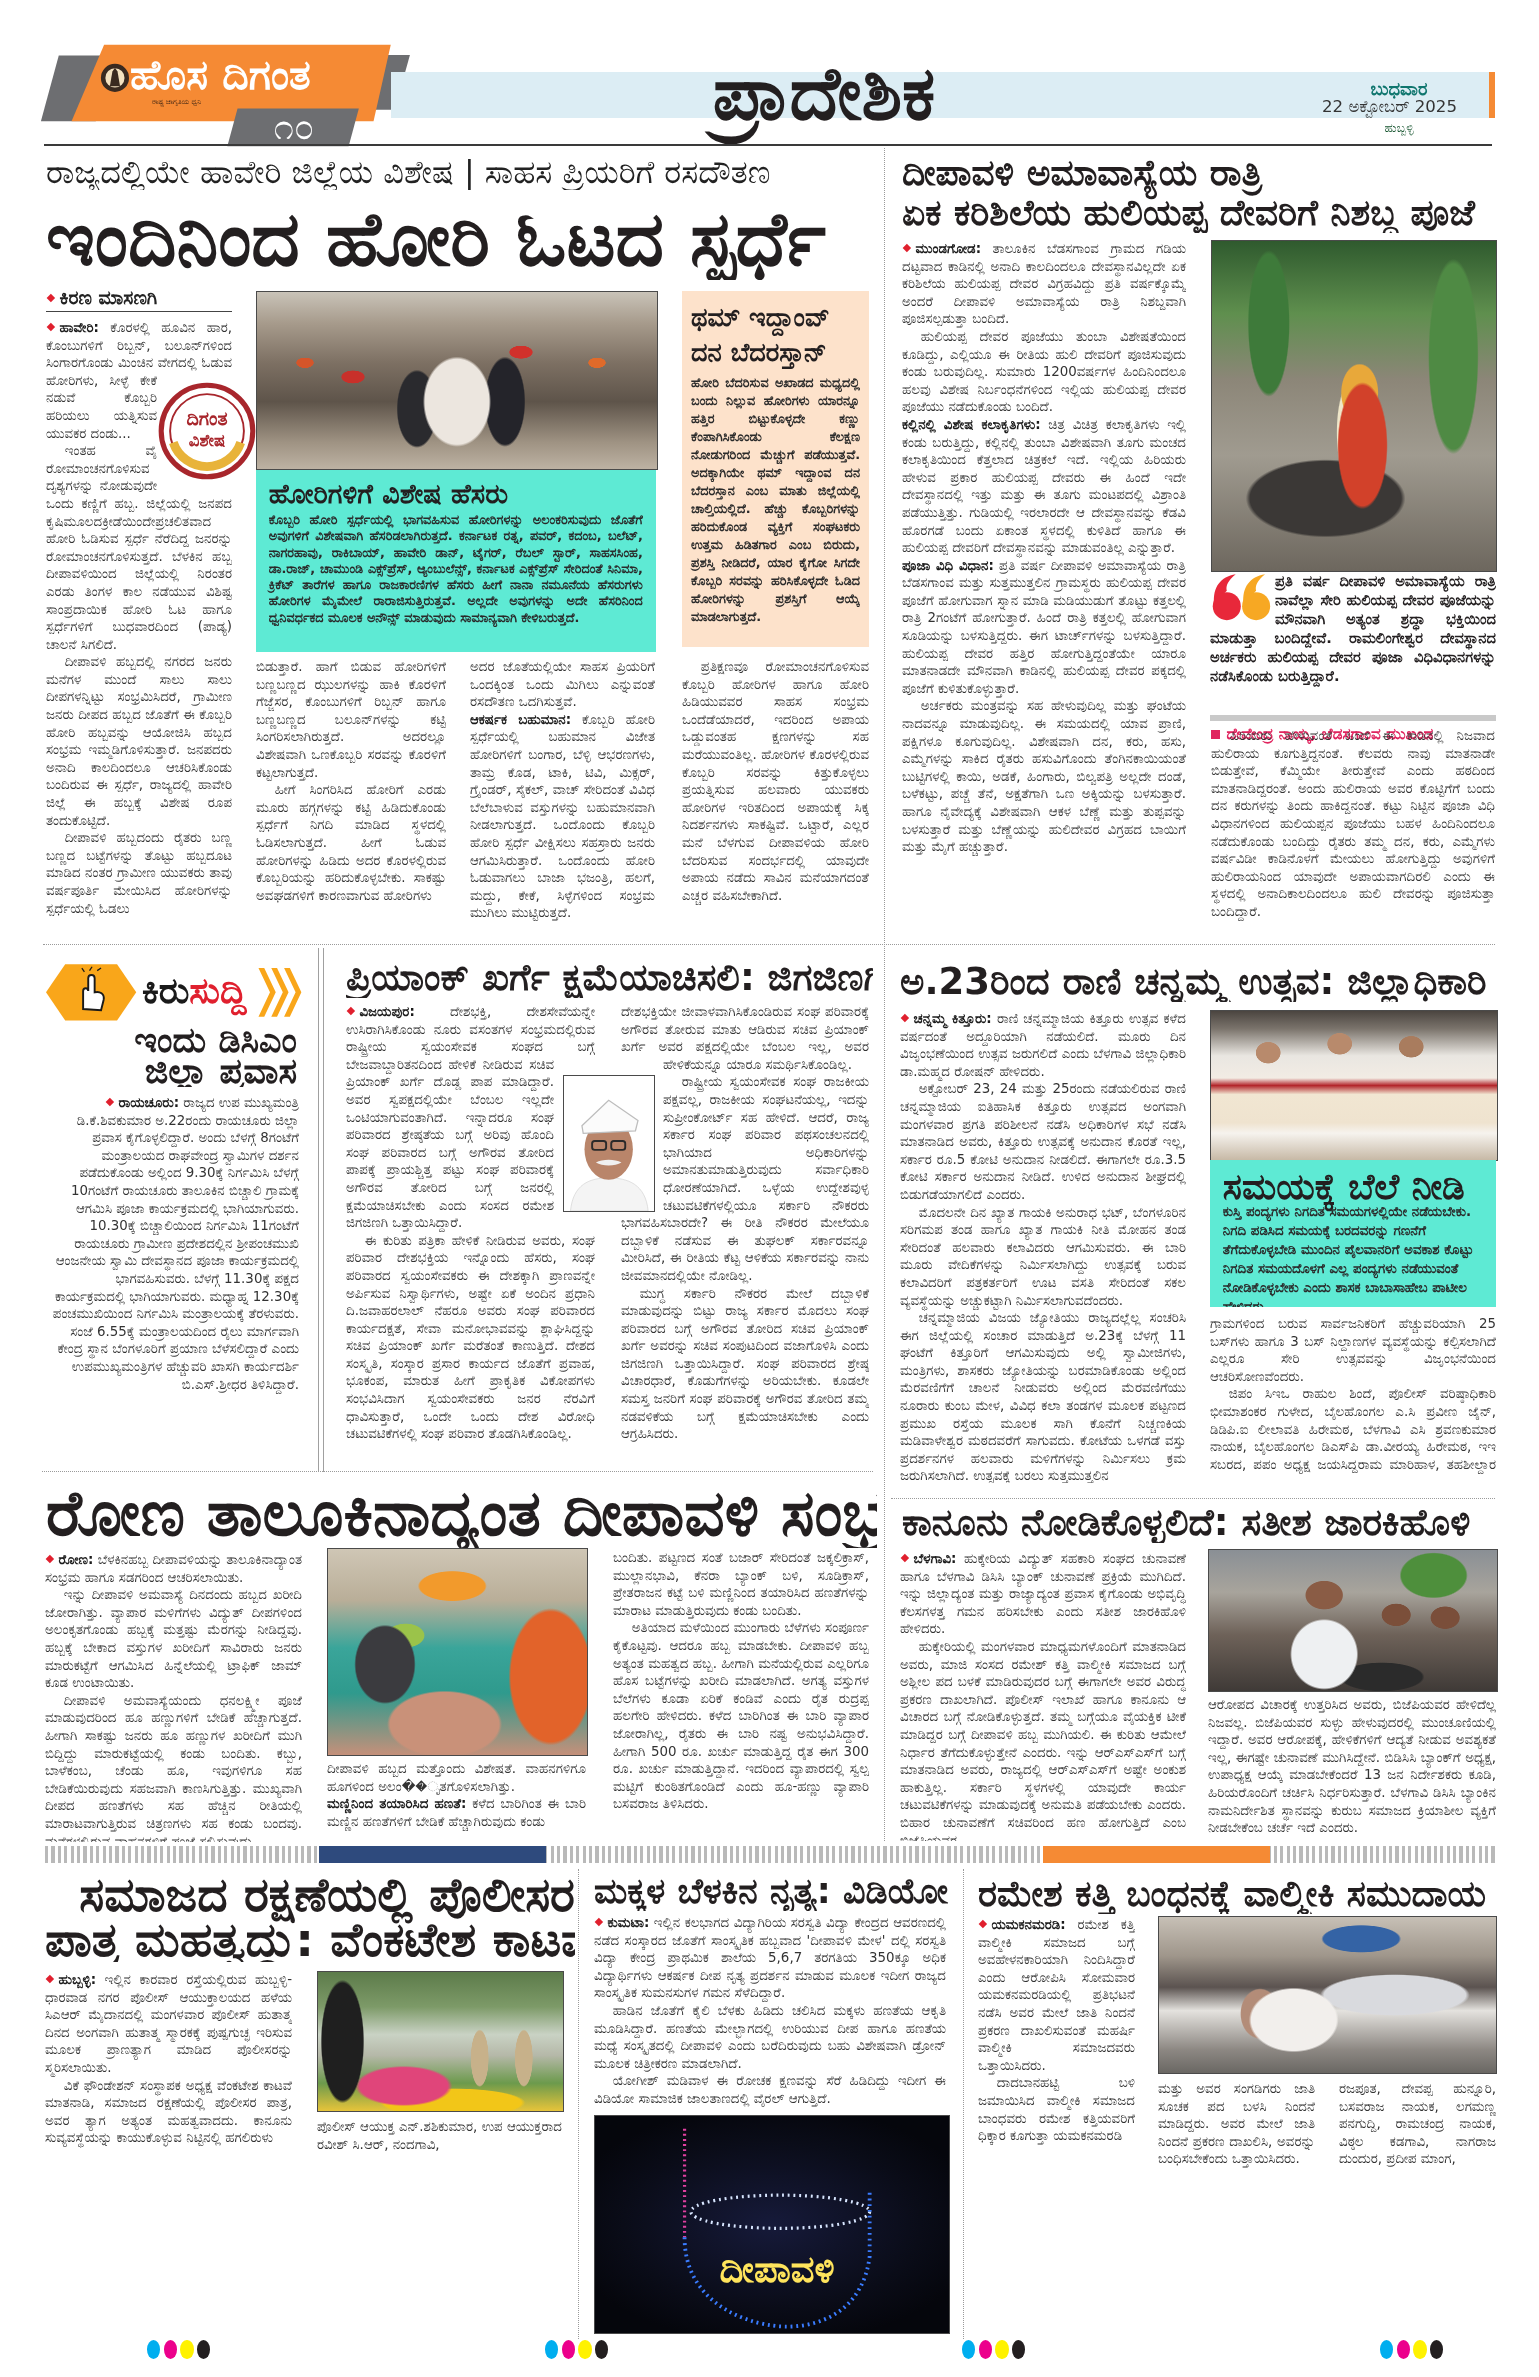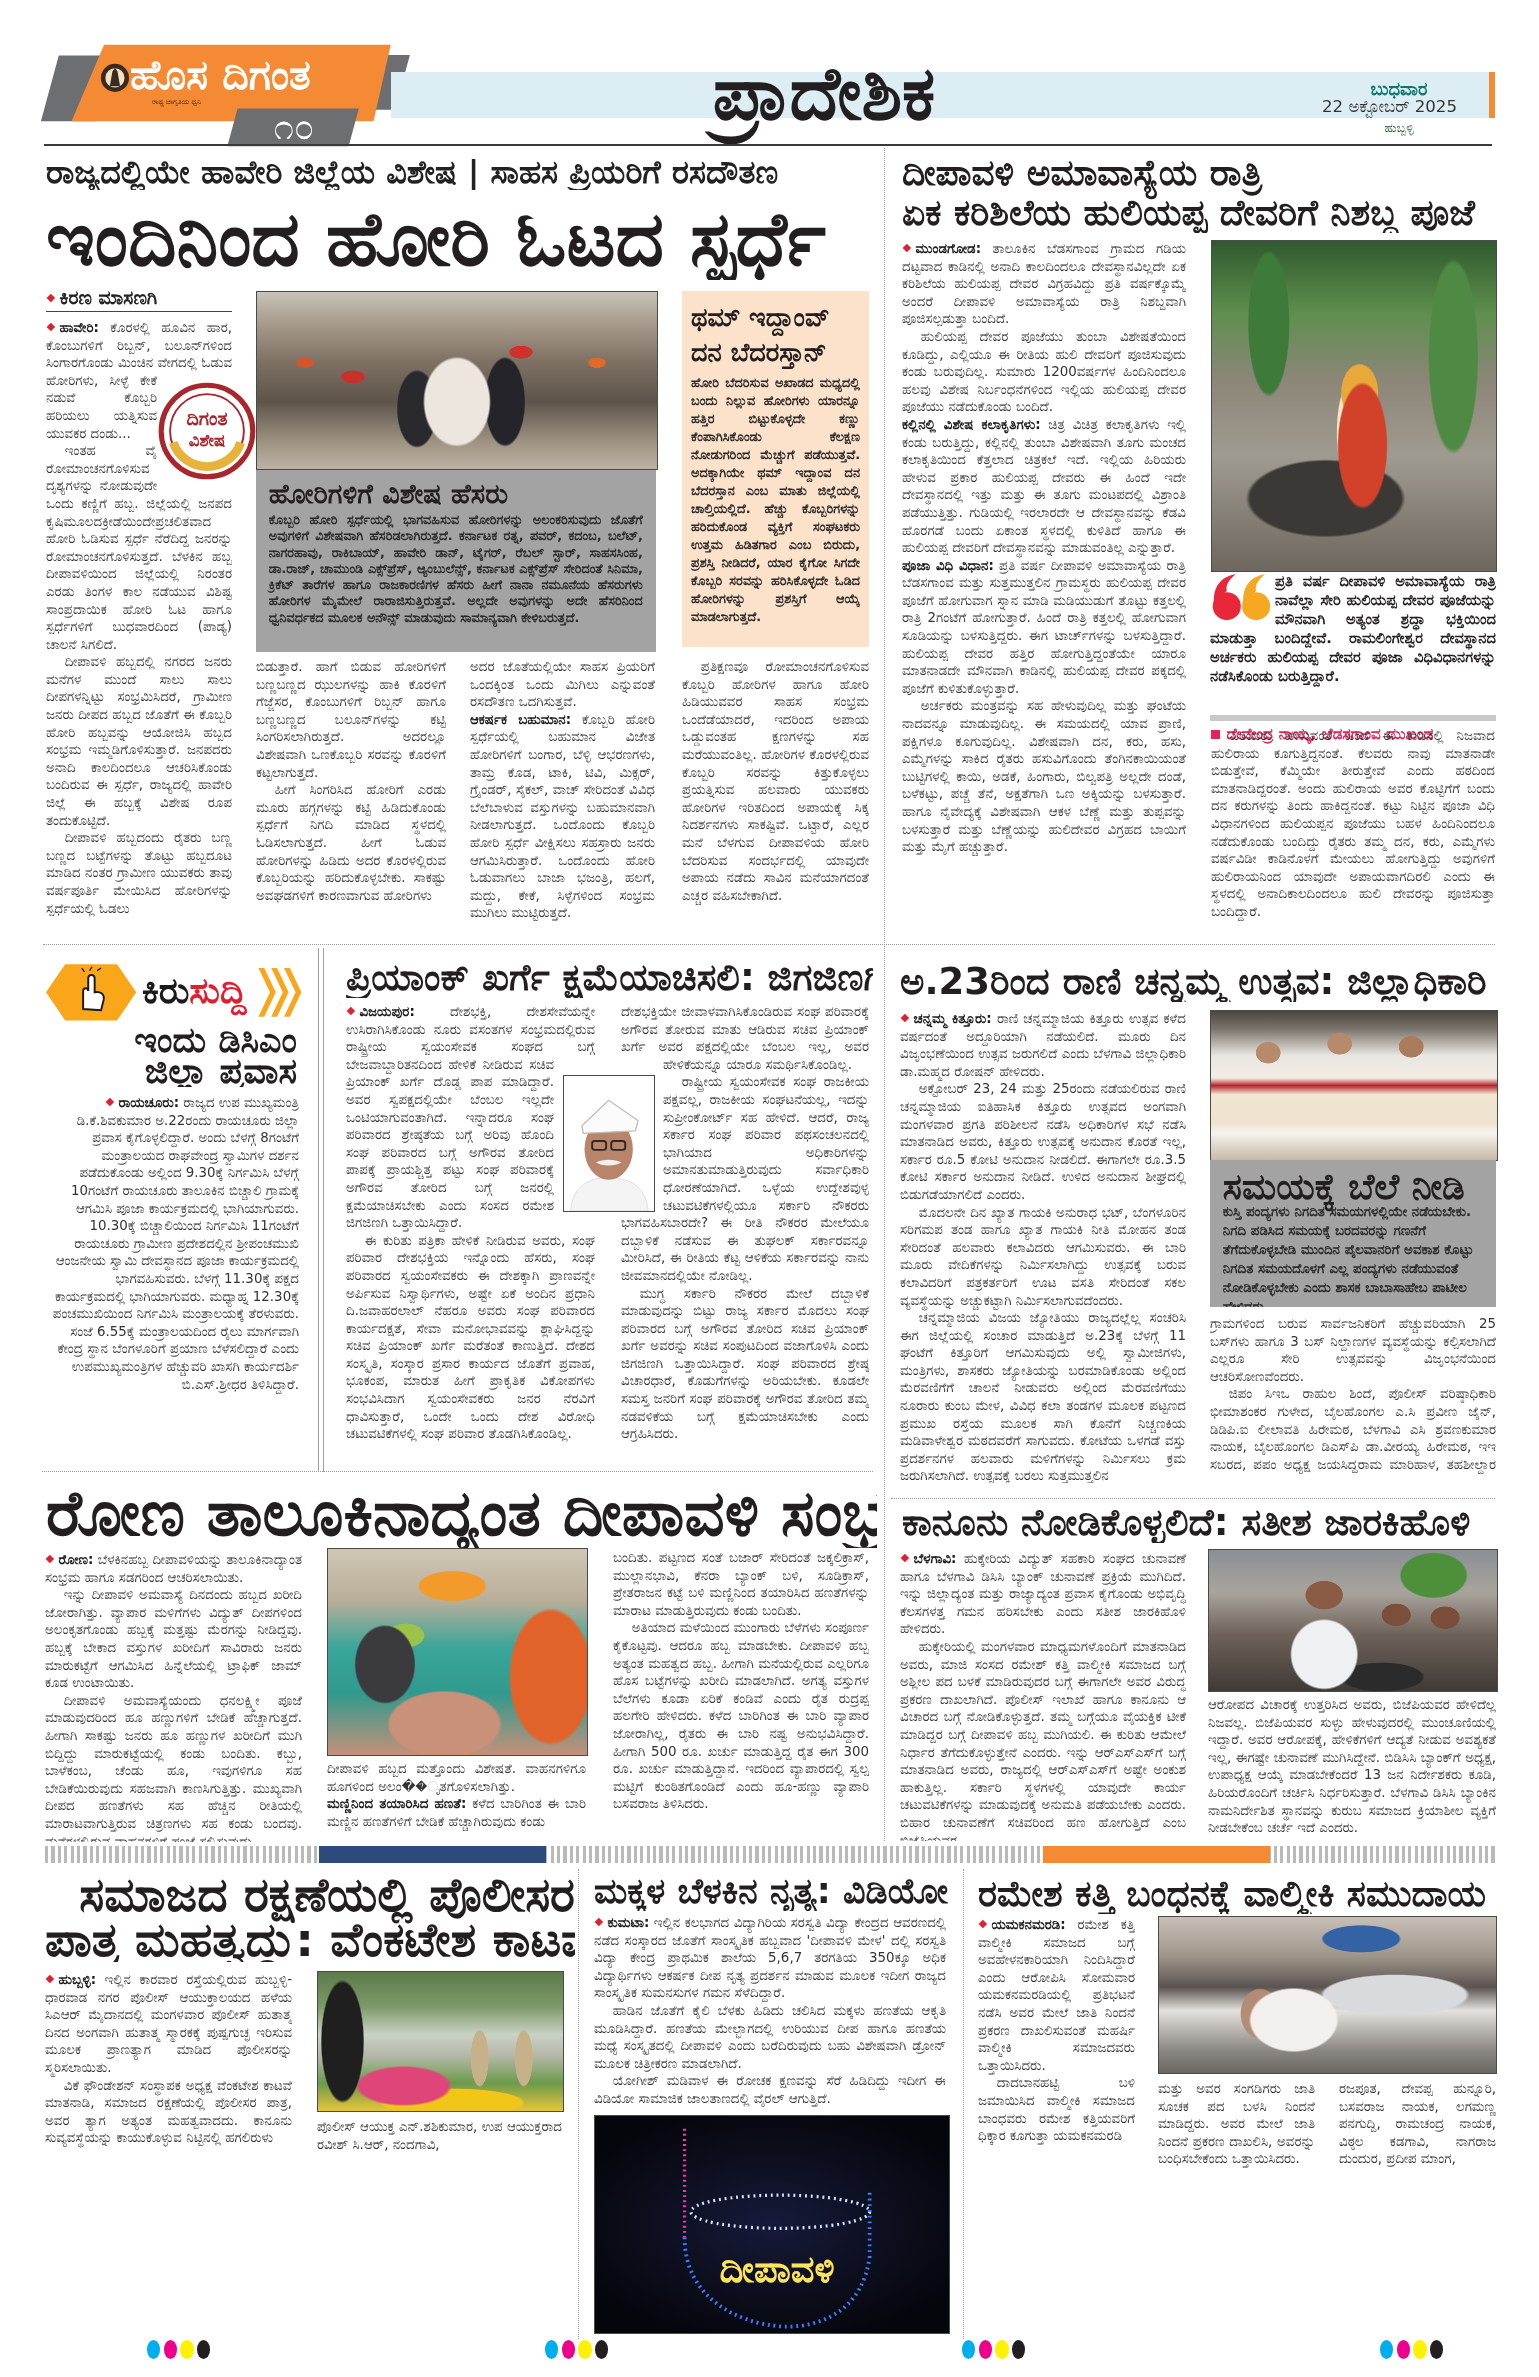--- a/index.html
+++ b/index.html
@@ -8,21 +8,21 @@
   .abs{position:absolute;}
   .hl{position:absolute;font-weight:bold;color:#231f20;white-space:nowrap;overflow:hidden;line-height:1.08;}
   .col{position:absolute;font-size:13.4px;line-height:17.6px;text-align:justify;overflow:hidden;color:#333;}
   .col p{margin:0;text-indent:1.4em;}
   .col p.cont,.col p.noind{text-indent:0;}
   .lead{font-weight:bold;color:#1b1b1b;text-align:right;}
   .dia{display:inline-block;width:5.8px;height:5.8px;background:#e0202e;transform:rotate(45deg);margin:0 5.8px 1.9px 1.9px;vertical-align:middle;}
   .photo{position:absolute;overflow:hidden;border:0.6px solid #4a4a4a;}
   .vdot{position:absolute;width:0;border-left:1.3px dotted #9a9a9a;}
   .hdot{position:absolute;height:0;border-top:1.3px dotted #9a9a9a;}
-  .box-blue{position:absolute;background:#a3a3a3;overflow:hidden;}
+  .box-blue{position:absolute;background:#5eead4;overflow:hidden;}
   .box-peach{position:absolute;background:#fde2cb;overflow:hidden;}
   .box-title{font-weight:bold;color:#231f20;white-space:nowrap;}
   .box-body{font-weight:bold;color:#2a2a2a;text-align:justify;}
   .sp0r{float:right;width:0;}
   .sp0l{float:left;width:0;}
   .spr{float:right;clear:right;}
   .spl{float:left;clear:left;}
   .stripes{position:absolute;background:repeating-linear-gradient(90deg,#b9b9b9 0 3.2px,#ffffff 3.2px 6.4px);}
   .cmyk{position:absolute;display:flex;gap:3.2px;}
   .cmyk span{display:block;width:13.4px;height:19px;border-radius:50%;}
@@ -105,21 +105,21 @@
   <div class="abs" style="left:626px;top:50px;width:396px;text-align:center;font-size:74px;font-weight:bold;color:#231f20;line-height:86px;white-space:nowrap;">ಪ್ರಾದೇಶಿಕ</div>
 
   <div class="abs" style="left:1303px;top:78px;width:192px;text-align:center;font-size:18px;font-weight:bold;color:#0f766e;">ಬುಧವಾರ</div>
   <div class="abs" style="left:1284px;top:97px;width:211px;text-align:center;font-size:16.6px;color:#333;">22 ಅಕ್ಟೋಬರ್ 2025</div>
   <div class="abs" style="left:1303px;top:121px;width:192px;text-align:center;font-size:12px;color:#14532d;">ಹುಬ್ಬಳ್ಳಿ</div>
 
   <div class="abs" style="left:44px;top:144px;width:1448px;height:1.9px;background:#3a3a3a;"></div>
 
   <div class="vdot" style="left:884px;top:148px;height:1693px;"></div>
 
-  <div class="hl" style="left:46px;top:155px;width:831px;font-size:32px;font-weight:bold;color:#222;">ರಾಜ್ಯದಲ್ಲಿಯೇ ಹಾವೇರಿ ಜಿಲ್ಲೆಯ ವಿಶೇಷ | ಸಾಹಸ ಪ್ರಿಯರಿಗೆ ರಸದೌತಣ</div>
+  <div class="hl" style="left:46px;top:155px;width:831px;font-size:32px;font-weight:normal;color:#222;">ರಾಜ್ಯದಲ್ಲಿಯೇ ಹಾವೇರಿ ಜಿಲ್ಲೆಯ ವಿಶೇಷ | ಸಾಹಸ ಪ್ರಿಯರಿಗೆ ರಸದೌತಣ</div>
   <div class="hl" style="left:46px;top:199px;width:831px;font-size:75px;">ಇಂದಿನಿಂದ ಹೋರಿ ಓಟದ ಸ್ಪರ್ಧೆ</div>
   <div class="abs" style="left:46px;top:286px;font-size:19px;font-weight:bold;color:#222;white-space:nowrap;">
     <span class="dia"></span><span>ಕಿರಣ ಮಾಸಣಗಿ</span>
   </div>
   <div class="abs" style="left:46px;top:311px;width:186px;height:1.3px;background:#444;"></div>
 
   <div class="col" style="left:46px;top:319px;width:186px;height:617px;">
     <div class="sp0r" style="height:64px;"></div>
     <div class="spr" style="width:75px;height:97px;"></div>
     <p class="noind"><span class="dia"></span><span class="lead">ಹಾವೇರಿ:</span><span> ಕೊರಳಲ್ಲಿ ಹೂವಿನ ಹಾರ, ಕೊಂಬುಗಳಿಗೆ ರಿಬ್ಬನ್, ಬಲೂನ್‌ಗಳಿಂದ ಸಿಂಗಾರಗೊಂಡು ಮಿಂಚಿನ ವೇಗದಲ್ಲಿ ಓಡುವ ಹೋರಿಗಳು, ಸೀಳ್ಳೆ ಕೇಕೆ ನಡುವೆ ಕೊಬ್ಬರಿ ಹರಿಯಲು ಯತ್ನಿಸುವ ಯುವಕರ ದಂಡು...</span></p>

